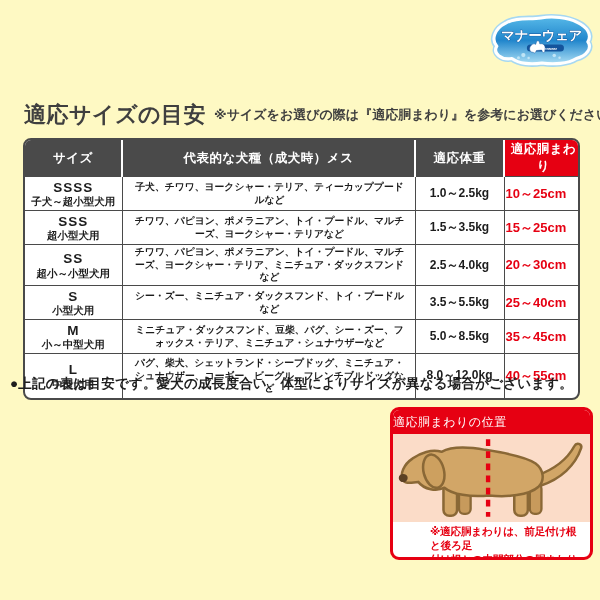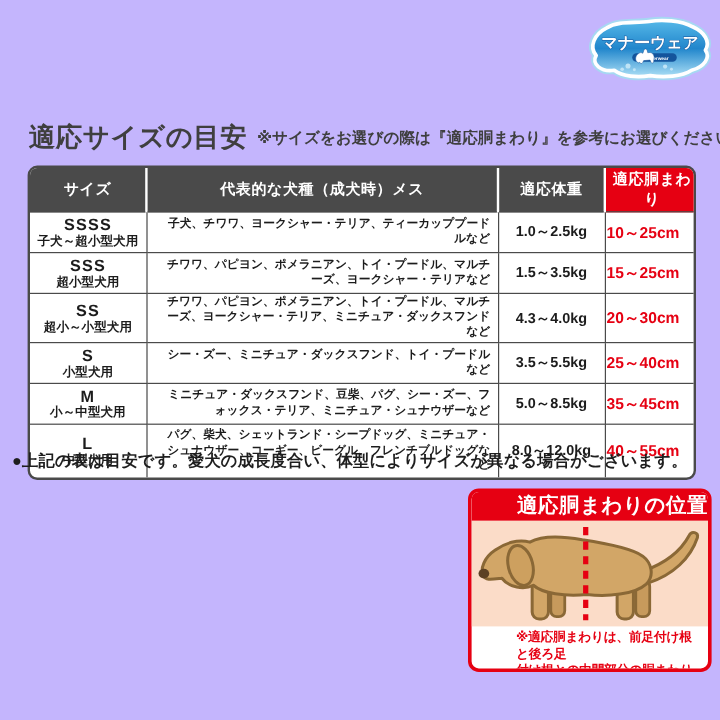--- a/index.html
+++ b/index.html
@@ -1,17 +1,17 @@
 <!DOCTYPE html>
 <html><head>
 <meta charset="utf-8">
 <style>
   html,body{margin:0;padding:0;}
   body{width:600px;height:600px;background:#fff;font-family:"Liberation Sans","DejaVu Sans",sans-serif;}
-  .page{position:relative;width:600px;height:600px;background:#c4b5fd;overflow:hidden;}
+  .page{position:relative;width:600px;height:600px;background:#fef9c3;overflow:hidden;}
 
   
   .logo{position:absolute;left:488px;top:12px;width:106px;height:56px;}
 
   
   .heading-row{position:absolute;left:24px;top:103px;width:564px;display:flex;align-items:flex-end;gap:8px;white-space:nowrap;}
   .page-title{font-size:22px;font-weight:800;color:#3f3f3f;letter-spacing:0.5px;line-height:1.1;}
   .title-note{font-size:13px;font-weight:700;color:#3f3f3f;padding-bottom:3px;}
 
   
@@ -24,30 +24,30 @@
   .size-table th + th{border-left:2px solid #fff;}
   .size-table th.red{background:#e60012;}
   .size-table td:first-child{border-left:none;}
   .size-table td:last-child{border-right:none;}
   .size-table tr:last-child td{border-bottom:none;}
   .size-table tr.r2 td{height:34px;margin-top:13px;}
   .size-table tr.r3 td{height:44px;}
   td.c-size{text-align:center;padding:1px 0;}
   .size-code{font-size:13.5px;font-weight:800;color:#1c1c1c;letter-spacing:1px;line-height:1.15;}
   .size-label{font-size:10.5px;font-weight:800;color:#1c1c1c;line-height:1.15;}
-  td.c-breeds{font-size:9.8px;font-weight:600;color:#1c1c1c;line-height:1.3;padding:1px 6px 1px 8px;text-align:right;}
+  td.c-breeds{font-size:9.8px;font-weight:600;color:#1c1c1c;line-height:1.3;padding:1px 6px 1px 8px;text-align:center;}
   td.c-weight{font-size:12px;font-weight:700;color:#1c1c1c;text-align:center;padding:0 1px;}
   td.c-girth{font-size:13px;font-weight:800;color:#e60012;padding:0 1px;}
 
   
   .footnote{position:absolute;left:10px;top:375px;font-size:13.5px;font-weight:600;color:#1e1e1e;letter-spacing:0.2px;}
 
   
   .girth-box{position:absolute;left:390px;top:407px;width:203px;height:153px;border:3.5px solid #e60012;border-radius:9px;background:#fff;box-sizing:border-box;overflow:hidden;}
-  .girth-box-header{background:#e60012;color:#fff;font-size:17px;font-weight:700;text-align:right;height:24px;line-height:24px;letter-spacing:0.5px;}
+  .girth-box-header{background:#e60012;color:#fff;font-size:12px;font-weight:400;text-align:left;height:24px;line-height:24px;letter-spacing:0.5px;}
   .girth-box-body{background:#fbdcc8;height:88px;position:relative;}
   .girth-box-body svg{position:absolute;left:1px;top:1px;}
   .girth-note{padding:3px 5px 0 5px;color:#e60012;font-size:10.6px;font-weight:800;line-height:1.3;letter-spacing:-0.2px;margin-left:32px;}
 </style>
 </head>
 <body>
 
 <div class="page">
 
   <div class="logo">
@@ -114,21 +114,21 @@
         <td class="c-breeds">チワワ、パピヨン、ポメラニアン、トイ・プードル、マルチーズ、ヨークシャー・テリアなど</td>
         <td class="c-weight">1.5～3.5kg</td>
         <td class="c-girth">15～25cm</td>
       </tr>
       <tr class="r2">
         <td class="c-size">
           <div class="size-code">SS</div>
           <div class="size-label">超小～小型犬用</div>
         </td>
         <td class="c-breeds">チワワ、パピヨン、ポメラニアン、トイ・プードル、マルチーズ、ヨークシャー・テリア、ミニチュア・ダックスフンドなど</td>
-        <td class="c-weight">4.3～4.0kg</td>
+        <td class="c-weight">2.5～4.0kg</td>
         <td class="c-girth">20～30cm</td>
       </tr>
       <tr class="r2">
         <td class="c-size">
           <div class="size-code">S</div>
           <div class="size-label">小型犬用</div>
         </td>
         <td class="c-breeds">シー・ズー、ミニチュア・ダックスフンド、トイ・プードルなど</td>
         <td class="c-weight">3.5～5.5kg</td>
         <td class="c-girth">25～40cm</td>

